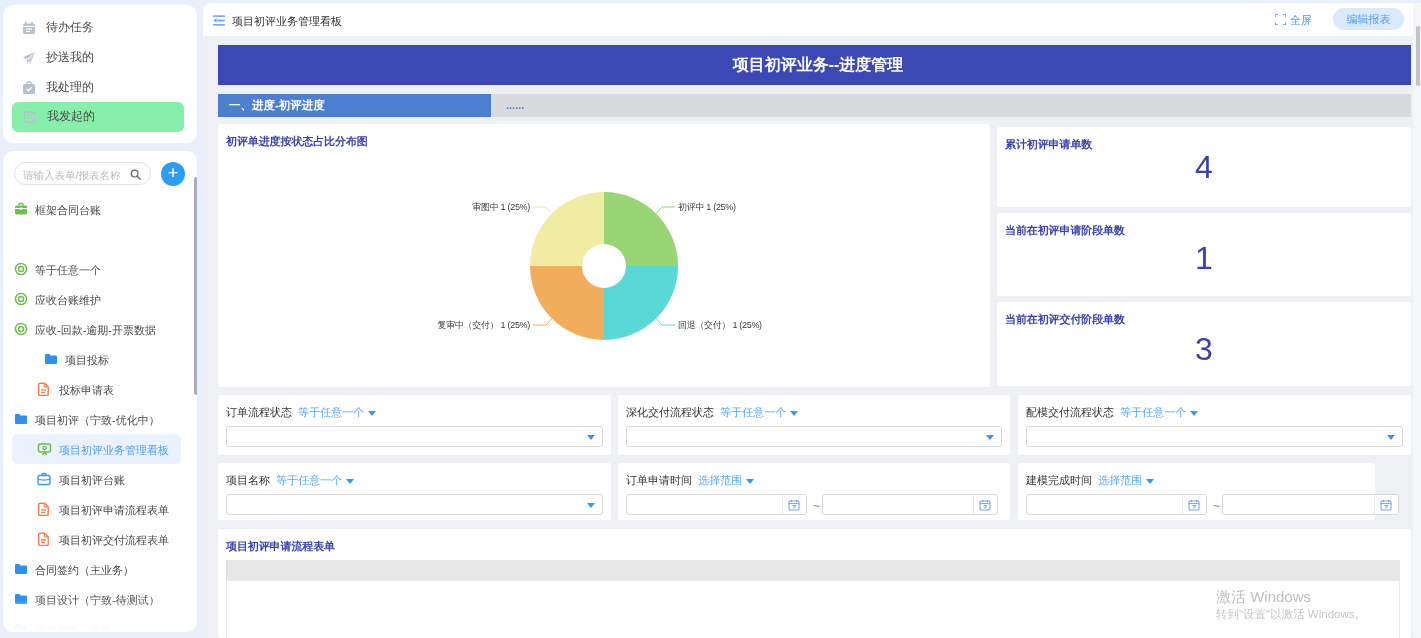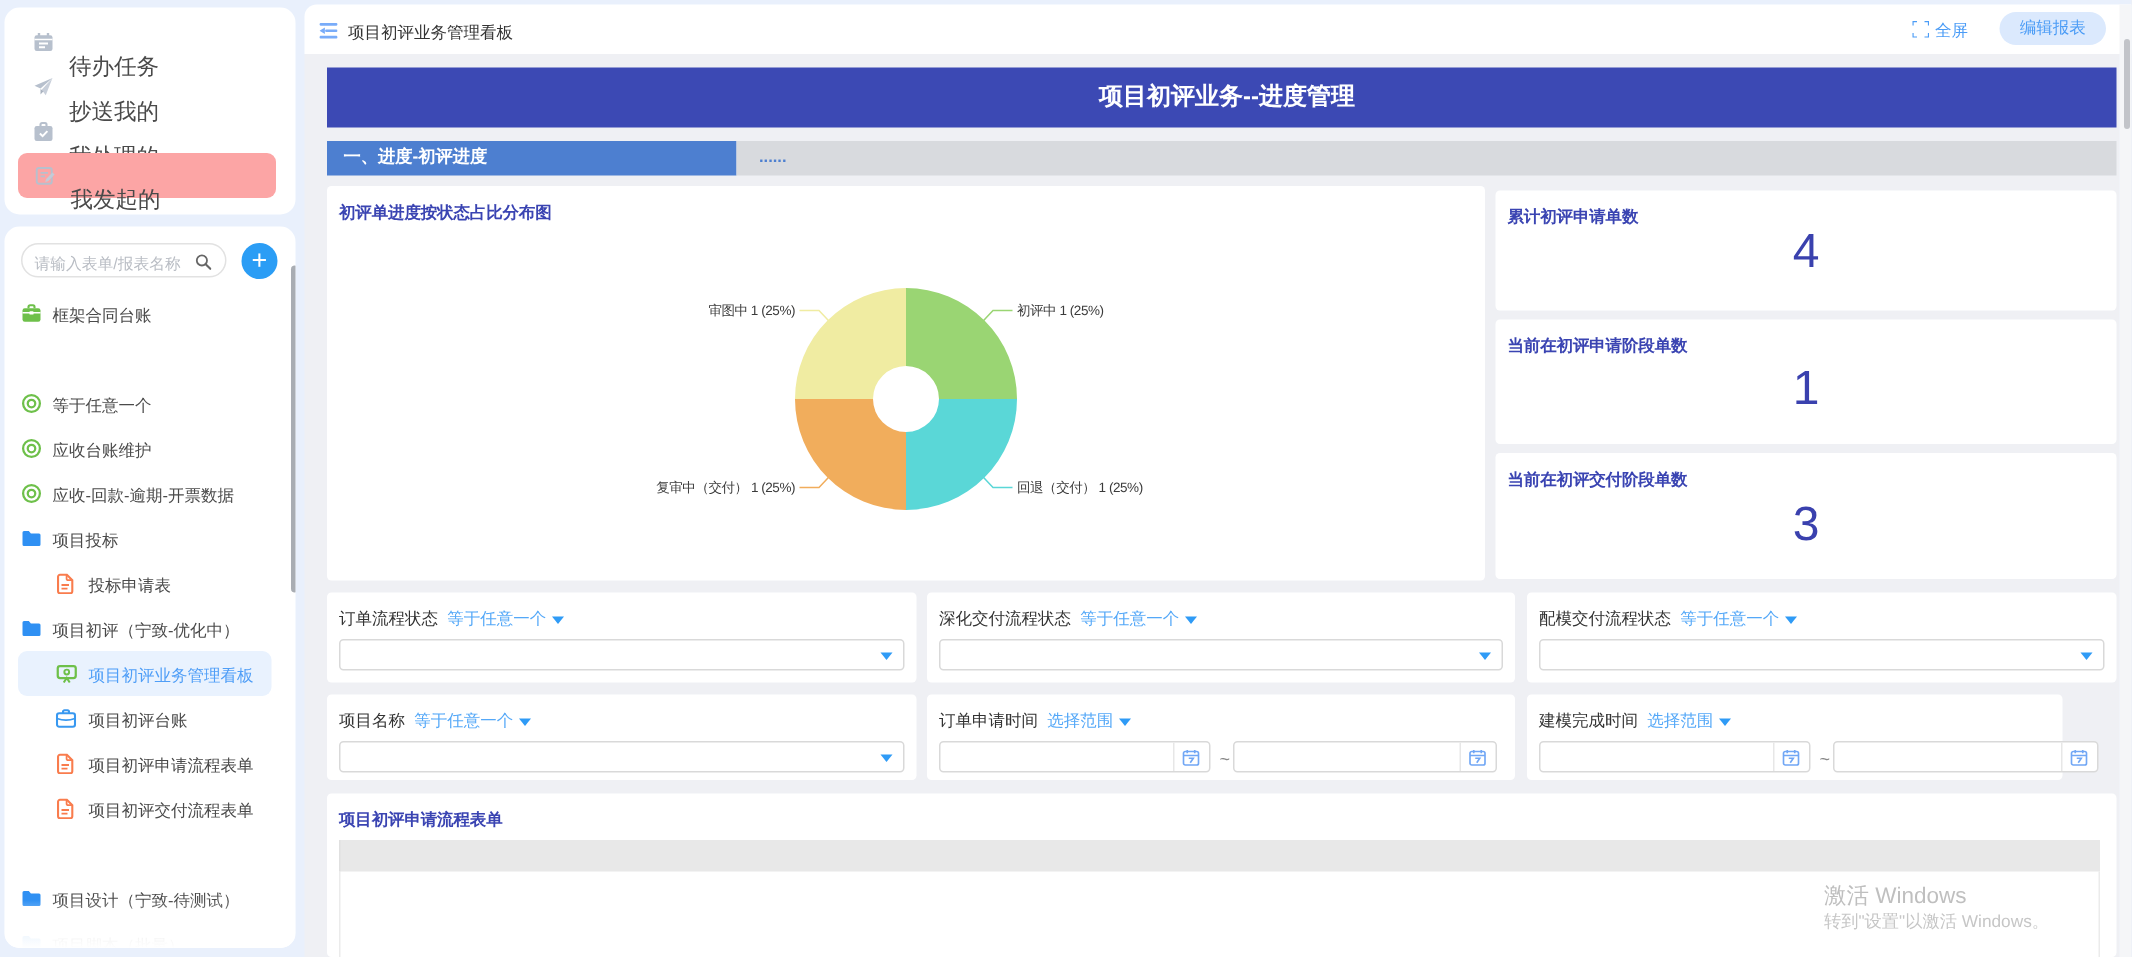--- a/index.html
+++ b/index.html
@@ -3,21 +3,21 @@
 <meta charset="utf-8">
 <style>
 * { margin:0; padding:0; box-sizing:border-box; }
 html,body { width:1421px; height:638px; overflow:hidden; }
 body { position:relative; background:#e9f0fc; font-family:"Liberation Sans", sans-serif; }
 .abs { position:absolute; }
 
 
 #card1 { left:3px; top:5px; width:194px; height:138px; background:#fff; border-radius:10px; }
 .srow { position:absolute; left:8px; width:178px; height:30px; }
-.srow .txt { position:absolute; left:35px; top:22px; font-size:15px; color:#4a4a4a; }
+.srow .txt { position:absolute; left:35px; top:6px; font-size:12px; color:#4a4a4a; }
 .srow svg { position:absolute; left:11px; top:8px; }
 #card2 { left:3px; top:151px; width:194px; height:481px; background:#fff; border-radius:10px; overflow:hidden; }
 #search { position:absolute; left:11px; top:11px; width:137px; height:23px; border:1px solid #e2e2e2; border-radius:12px; }
 #search .ph { position:absolute; left:8px; top:6px; font-size:10.5px; color:#b9bdc4; }
 #plusbtn { position:absolute; left:158px; top:11px; width:24px; height:24px; border-radius:50%; background:#2b9df5; color:#fff; font-size:18px; text-align:center; line-height:22px; font-weight:400; }
 .mrow { position:absolute; left:0; width:194px; height:30px; }
 .mrow .ic { position:absolute; left:11px; top:8px; }
 .mrow .txt { position:absolute; left:32px; top:9px; font-size:11px; color:#4a4a4a; white-space:nowrap; }
 .mrow.sub .ic { left:34px; }
 .mrow.sub .txt { left:56px; }
@@ -90,21 +90,21 @@
     <span class="txt">抄送我的</span>
     </div>
   <div class="srow" style="top:68px;">
     <svg width="14" height="14" viewBox="0 0 14 14">
         <rect x="1" y="3" width="12" height="10" rx="1.5" fill="#b7c0cd"></rect>
         <path d="M5 3 V2 a1 1 0 0 1 1-1 h2 a1 1 0 0 1 1 1 V3" fill="none" stroke="#b7c0cd" stroke-width="1.4"></path>
         <path d="M4.6 8 L6.4 9.8 L9.6 6.4" fill="none" stroke="#fff" stroke-width="1.3"></path>
       </svg>
     <span class="txt">我处理的</span>
     </div>
-  <div class="srow" style="top:97px; left:9px; width:172px; background:#fca5a5; border-radius:6px;">
+  <div class="srow" style="top:97px; left:9px; width:172px; background:#86efac; border-radius:6px;">
     <svg width="14" height="14" viewBox="0 0 14 14">
         <rect x="1.5" y="2" width="10" height="10.5" rx="1.5" fill="none" stroke="#b7c0cd" stroke-width="1.3"></rect>
         <line x1="4" y1="5.2" x2="9" y2="5.2" stroke="#b7c0cd" stroke-width="1.2"></line>
         <line x1="4" y1="7.6" x2="7" y2="7.6" stroke="#b7c0cd" stroke-width="1.2"></line>
         <path d="M7.2 11.5 L7.7 9.3 L12 5 L13.4 6.4 L9.2 10.7 Z" fill="#c3cbd7"></path>
       </svg>
     <span class="txt">我发起的</span>
     </div>
 </div>
 
@@ -140,21 +140,21 @@
       </svg>
       <span class="txt">应收台账维护</span>
     </div>
   <div class="mrow" style="top:163px;padding-left:46px;">
       <svg class="ic" width="14" height="14" viewBox="0 0 14 14">
         <circle cx="7" cy="7" r="5.6" fill="none" stroke="#6ec04a" stroke-width="1.5"></circle>
         <circle cx="7" cy="7" r="2.5" fill="none" stroke="#6ec04a" stroke-width="1.5"></circle>
       </svg>
       <span class="txt">应收-回款-逾期-开票数据</span>
     </div>
-  <div class="mrow" style="top:193px;">
+  <div class="mrow" style="top:193px;margin-left:30px;">
       <svg class="ic" width="14" height="14" viewBox="0 0 14 14">
         <path d="M1 3 a1 1 0 0 1 1-1 h3.2 l1.4 1.6 H12 a1 1 0 0 1 1 1 V11 a1 1 0 0 1-1 1 H2 a1 1 0 0 1-1-1 Z" fill="#2f90f3"></path>
       </svg>
       <span class="txt">项目投标</span>
     </div>
   <div class="mrow sub" style="top:223px;">
       <svg class="ic" width="13" height="14" viewBox="0 0 13 14">
         <path d="M3 1.2 h4.6 L11.2 4.8 v7.4 a1.3 1.3 0 0 1 -1.3 1.3 H3 a1.3 1.3 0 0 1 -1.3 -1.3 V2.5 A1.3 1.3 0 0 1 3 1.2 Z" fill="none" stroke="#f97c4d" stroke-width="1.4"></path>
         <path d="M7.4 1.4 v2.4 a1 1 0 0 0 1 1 h2.6" fill="none" stroke="#f97c4d" stroke-width="1.2"></path>
         <line x1="4" y1="8" x2="9" y2="8" stroke="#f97c4d" stroke-width="1.3"></line>
@@ -195,20 +195,26 @@
       <span class="txt">项目初评申请流程表单</span>
     </div>
   <div class="mrow sub" style="top:373px;">
       <svg class="ic" width="13" height="14" viewBox="0 0 13 14">
         <path d="M3 1.2 h4.6 L11.2 4.8 v7.4 a1.3 1.3 0 0 1 -1.3 1.3 H3 a1.3 1.3 0 0 1 -1.3 -1.3 V2.5 A1.3 1.3 0 0 1 3 1.2 Z" fill="none" stroke="#f97c4d" stroke-width="1.4"></path>
         <path d="M7.4 1.4 v2.4 a1 1 0 0 0 1 1 h2.6" fill="none" stroke="#f97c4d" stroke-width="1.2"></path>
         <line x1="4" y1="8" x2="9" y2="8" stroke="#f97c4d" stroke-width="1.3"></line>
         <line x1="4" y1="10.4" x2="8" y2="10.4" stroke="#f97c4d" stroke-width="1.3"></line>
       </svg>
       <span class="txt">项目初评交付流程表单</span>
+    </div>
+  <div class="mrow" style="top:403px;">
+      <svg class="ic" width="14" height="14" viewBox="0 0 14 14">
+        <path d="M1 3 a1 1 0 0 1 1-1 h3.2 l1.4 1.6 H12 a1 1 0 0 1 1 1 V11 a1 1 0 0 1-1 1 H2 a1 1 0 0 1-1-1 Z" fill="#2f90f3"></path>
+      </svg>
+      <span class="txt">合同签约（主业务）</span>
     </div>
   <div class="mrow" style="top:433px;">
       <svg class="ic" width="14" height="14" viewBox="0 0 14 14">
         <path d="M1 3 a1 1 0 0 1 1-1 h3.2 l1.4 1.6 H12 a1 1 0 0 1 1 1 V11 a1 1 0 0 1-1 1 H2 a1 1 0 0 1-1-1 Z" fill="#2f90f3"></path>
       </svg>
       <span class="txt">项目设计（宁致-待测试）</span>
     </div>
   <div class="mrow" style="top:463px;">
       <svg class="ic" width="14" height="14" viewBox="0 0 14 14">
         <path d="M1 3 a1 1 0 0 1 1-1 h3.2 l1.4 1.6 H12 a1 1 0 0 1 1 1 V11 a1 1 0 0 1-1 1 H2 a1 1 0 0 1-1-1 Z" fill="#2f90f3"></path>

